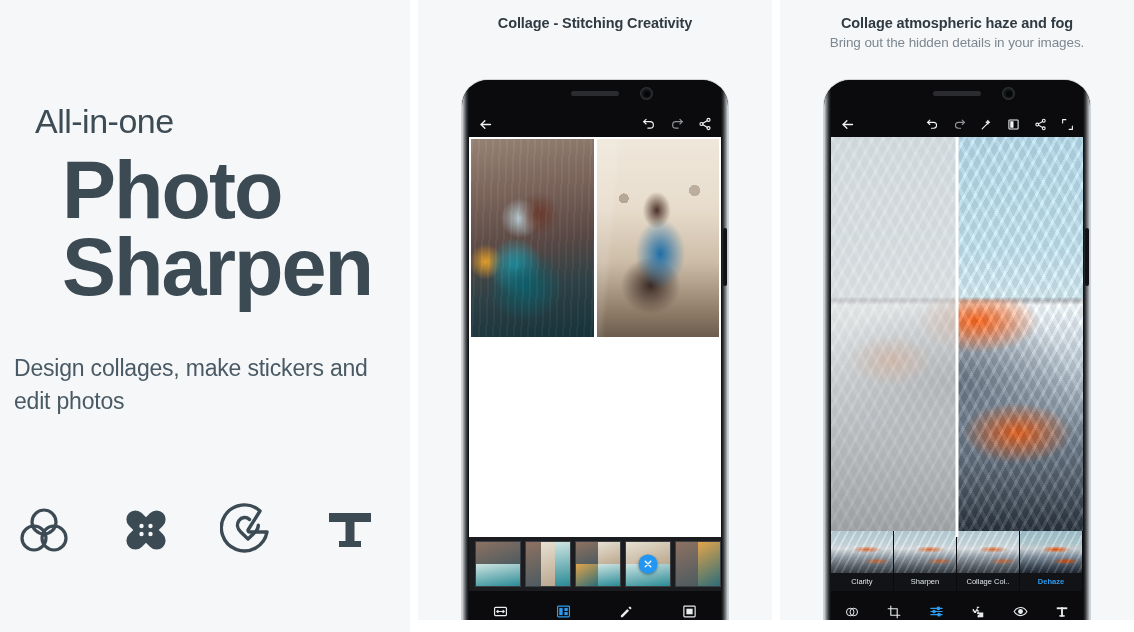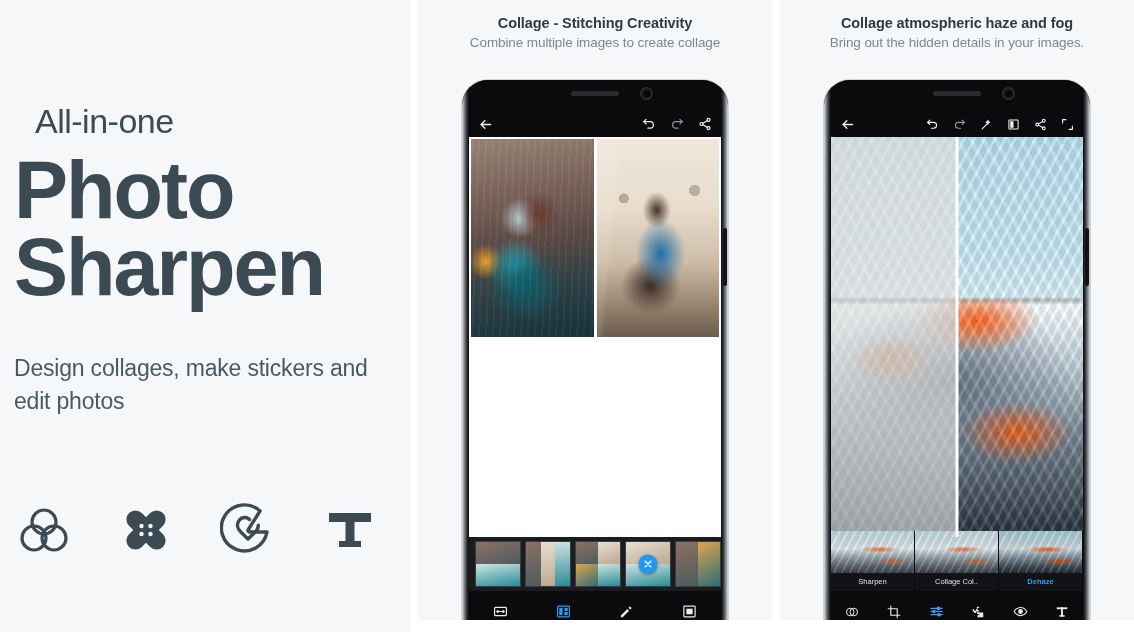--- a/index.html
+++ b/index.html
@@ -32,20 +32,21 @@
     line-height:1;
     margin-bottom:14px;
     margin-left:21px;
   }
   .promo-title{
     font-size:81px;
     font-weight:700;
     color:#3c4a54;
     line-height:0.95;
     letter-spacing:-2px;
+    margin-left:48px;
   }
   .promo-title span{ display:block; }
   .promo-sub{
     margin-top:46px;
     font-size:23px;
     color:#4a5a64;
     line-height:1.42;
     font-weight:400;
     letter-spacing:-0.2px;
   }
@@ -383,21 +384,20 @@
         </svg>
       </span>
     </div>
   </div>
 
   <div class="divider"></div>
 
   <div class="panel-shot">
     <div class="cap">
       <div class="cap-title">Collage - Stitching Creativity</div>
-      <div class="cap-sub">Combine multiple images to create collage</div>
     </div>
 
     <div class="phone">
       <div class="notch">
         <div class="speaker"></div>
         <div class="camera">
             <i></i>
           </div>
       </div>
       <div class="powerbtn"></div>
@@ -590,20 +590,24 @@
 
         <div class="slider-bar">
           <div class="track">
             <div class="knob" style="left: 7%;"></div>
           </div>
         </div>
 
         <div class="filmstrip">
           <div class="fcell">
             <div class="fthumb"></div>
+            <div class="flabel">Clarity</div>
+          </div>
+          <div class="fcell">
+            <div class="fthumb"></div>
             <div class="flabel">Sharpen</div>
           </div>
           <div class="fcell">
             <div class="fthumb"></div>
             <div class="flabel">Collage Col..</div>
           </div>
           <div class="fcell selthumb">
             <div class="fthumb"></div>
             <div class="flabel sel">Dehaze</div>
           </div>

